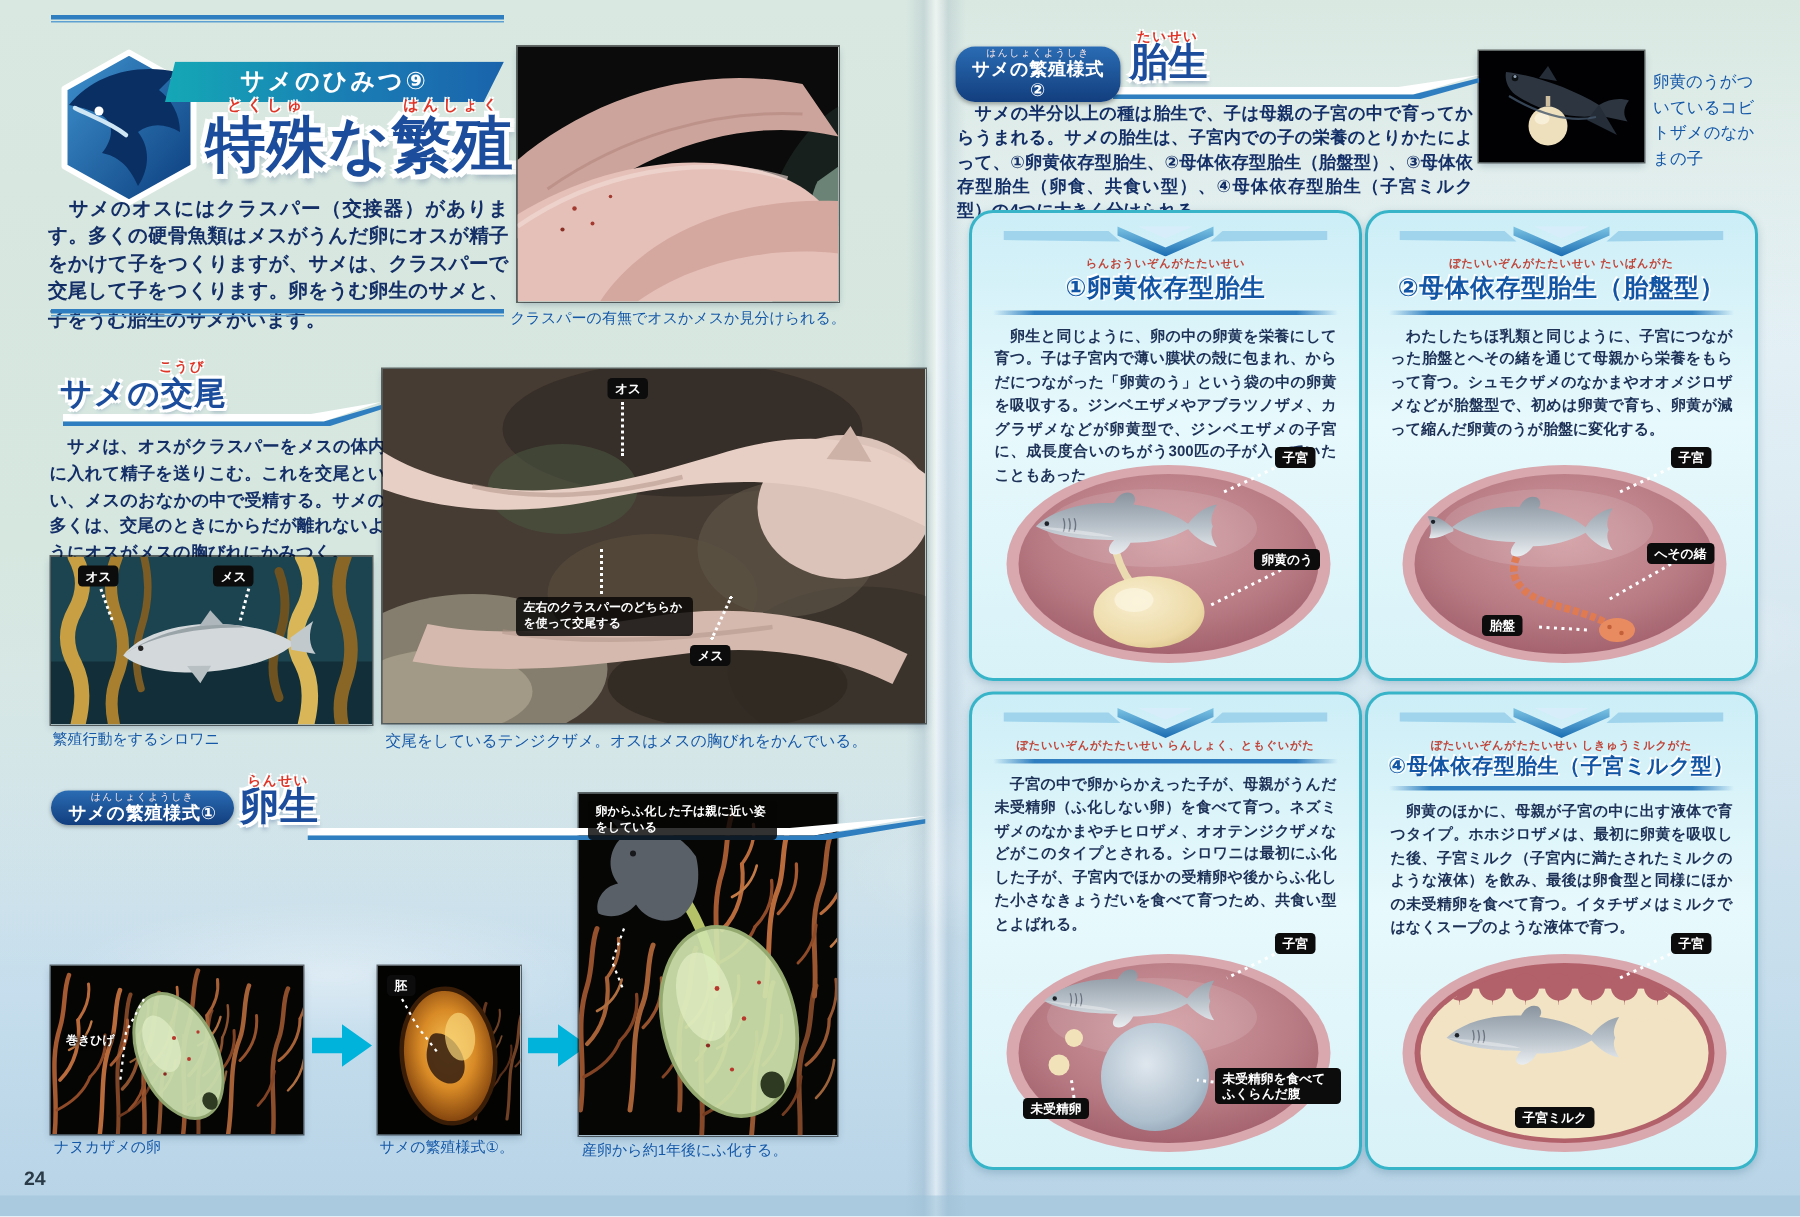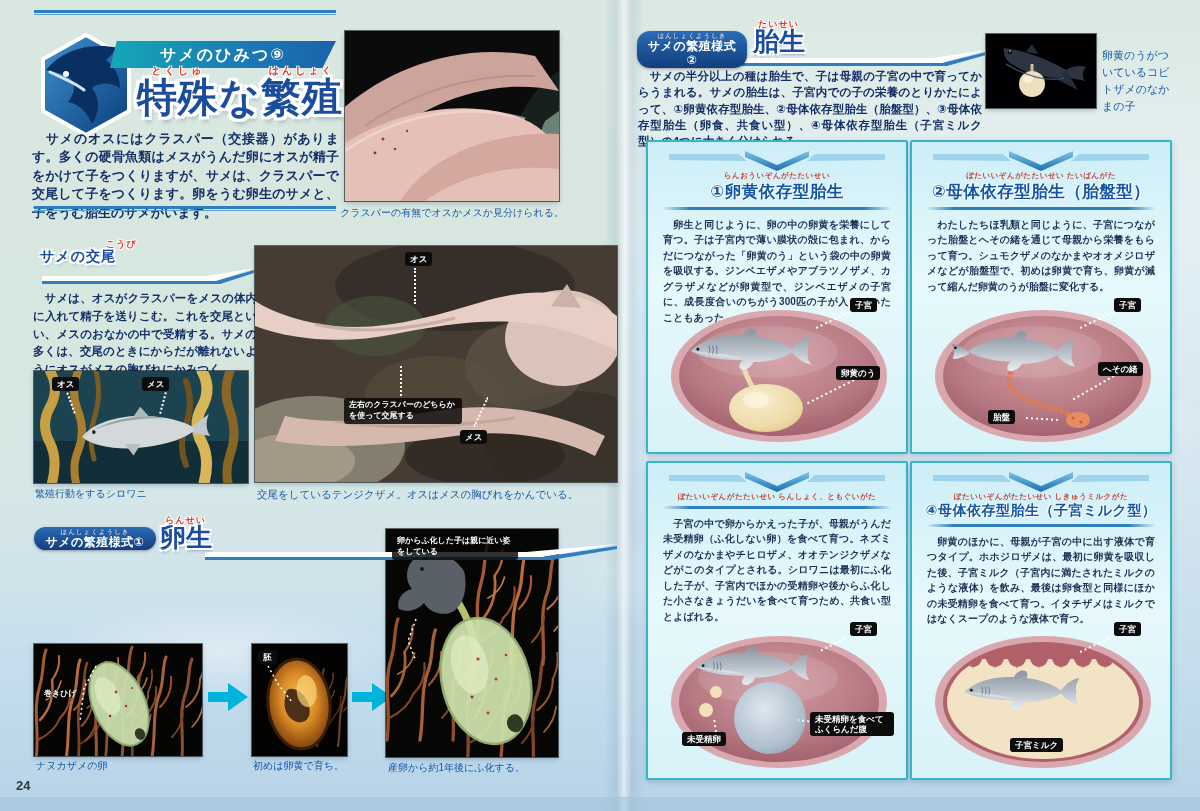--- a/index.html
+++ b/index.html
@@ -26,21 +26,21 @@
   .main-title { display:flex; align-items:flex-end;padding-left:19px; }
   .seg { display:inline-flex; flex-direction:column; align-items:center; }
   .furi { font-style:normal; color:#e03427; font-size:10px; font-weight:bold; height:13px; line-height:13px;
     text-shadow:-1px -1px 0 #fff,1px -1px 0 #fff,-1px 1px 0 #fff,1px 1px 0 #fff; letter-spacing:3px;}
   .main-title b { font-size:40px; font-weight:900; color:#1c4d9d; line-height:1; letter-spacing:1px;
     text-shadow:-3px -3px 0 #fff,3px -3px 0 #fff,-3px 3px 0 #fff,3px 3px 0 #fff,0 -3px 0 #fff,0 3px 0 #fff,-3px 0 0 #fff,3px 0 0 #fff,2px 5px 4px rgba(20,50,110,.35); }
 
   .body-text { color:#142f66; font-weight:bold; text-align:justify; line-height:1.42; }
   .cap { color:#1558a8; font-weight:normal; font-size:10px; line-height:1.3; }
 
-  .sec-h { color:#1c4d9d; font-size:14px; font-weight:900; letter-spacing:1px; z-index:3;
+  .sec-h { color:#1c4d9d; font-size:21px; font-weight:900; letter-spacing:1px; z-index:3;
     text-shadow:-2px -2px 0 #fff,2px -2px 0 #fff,-2px 2px 0 #fff,2px 2px 0 #fff,0 2px 0 #fff,1px 3px 3px rgba(30,60,120,.35); }
   .furi-red { color:#e03427; font-size:9px; font-weight:bold; z-index:4; letter-spacing:1px;
     text-shadow:-1px -1px 0 #fff,1px -1px 0 #fff,-1px 1px 0 #fff,1px 1px 0 #fff; }
 
   .swoosh { height:16px; z-index:1; }
   .swoosh svg { display:block; width:100%; height:100%; }
 
   .badge { background:linear-gradient(180deg,#2a6cb4,#123e7e); color:#fff; border-radius:13px; text-align:center;
     z-index:3; box-shadow:0 1px 3px rgba(0,0,0,.35); padding:1px 8px; }
   .badge .bf { display:block; font-size:6.5px; line-height:7px; color:#ffe9e6; letter-spacing:1px; }
@@ -54,21 +54,21 @@
   .pill { position:absolute; background:#0c0c0c; color:#fff; font-size:8.5px; font-weight:bold; line-height:1.25;
     padding:1.5px 5px; border-radius:3px; white-space:nowrap; z-index:6; }
   .pill.wrap { white-space:normal; text-align:left; }
   .photo-label { position:absolute; color:#fff; font-size:8px; font-weight:bold; z-index:6; text-shadow:0 0 3px #000,0 0 2px #000; }
   .labelbox { position:absolute; background:rgba(5,5,5,.82); color:#fff; font-size:8px; font-weight:bold;
     line-height:1.35; padding:2px 5px; border-radius:3px; z-index:6; }
   .leader { position:absolute; z-index:5; border-left:2px dotted #fff; width:0; }
 
   .carrow { background:#00b3da; clip-path:polygon(0 33%,50% 33%,50% 3%,100% 50%,50% 97%,50% 67%,0 67%); }
 
-  .panel { position:absolute; width:262px; border:2px solid #38b4c9; border-radius:2px;
+  .panel { position:absolute; width:262px; border:2px solid #38b4c9; border-radius:16px;
     background:linear-gradient(180deg,#cdeef7 0%,#e7f9fc 45%,#d8f2f8 100%);
     box-shadow:0 2px 6px rgba(40,90,120,.25); }
   .pdecor { display:block; margin:7px auto 0; }
   .pfuri { text-align:center; color:#c0453a; font-size:7.5px; font-weight:bold; height:10px; line-height:10px; letter-spacing:.5px; }
   .ptitle { margin:0; text-align:center; color:#1355a5; font-size:16.5px; font-weight:900; letter-spacing:.5px;
     text-shadow:1px 1px 0 #fff,-1px -1px 0 #fff; }
   .ptitle.sm { font-size:14px; }
   .prule { height:2.5px; margin:4px 14px 7px;
     background:linear-gradient(90deg,rgba(47,127,192,0),#2f7fc0 12%,#2f7fc0 88%,rgba(47,127,192,0)); }
   .pbody { margin:0; padding:0 15px; color:#1e3258; font-size:10px; font-weight:bold; line-height:1.55; text-align:justify; }
@@ -346,21 +346,21 @@
       <circle cx="102" cy="184" r="1.4" fill="#b8382e"></circle>
       <path d="M78 42 C66 24 44 18 30 28 C20 36 18 50 26 60 C16 62 10 72 13 80 C22 84 32 81 38 74 C44 84 58 88 68 82 C78 75 82 58 78 42 Z" fill="#5a6068"></path>
       <path d="M30 28 L20 16 L36 20 Z" fill="#4a5058"></path>
       <circle cx="36" cy="40" r="2" fill="#16181b"></circle>
       <path d="M30 90 L22 112 L30 132" stroke="#fff" stroke-width="1.5" stroke-dasharray="2 3" fill="none"></path>
     </svg>
   </div>
   <div class="labelbox" style="left:392px;top:534px;width:126px">卵からふ化した子は親に近い姿をしている</div>
 
   <div class="abs cap" style="left:36px;top:759px">ナヌカザメの卵</div>
-  <div class="abs cap" style="left:253px;top:759px">初めは卵黄で育ち。</div>
+  <div class="abs cap" style="left:253px;top:759px">サメの繁殖様式①。</div>
   <div class="abs cap" style="left:388px;top:761px">産卵から約1年後にふ化する。</div>
 
   <div class="abs pagenum" style="left:16px;top:778px">24</div>
 
   <div class="abs swoosh" style="left:742px;top:50px;width:244px">
     <svg viewBox="0 0 100 16" preserveAspectRatio="none">
       <polygon points="0,8 78,8 100,0 82,13 0,13" fill="#fff"></polygon>
       <polygon points="0,13 82,13 100,2 100,5 84,16 0,16" fill="#2f7fc0"></polygon>
     </svg>
   </div>

